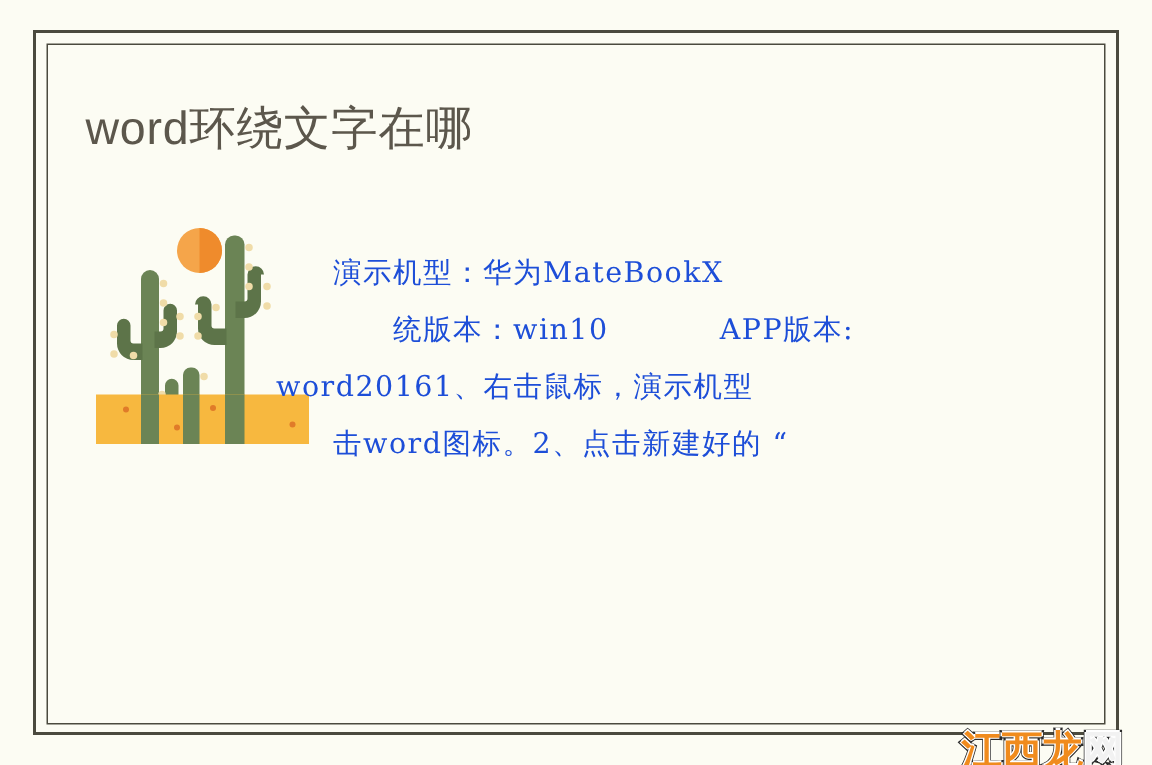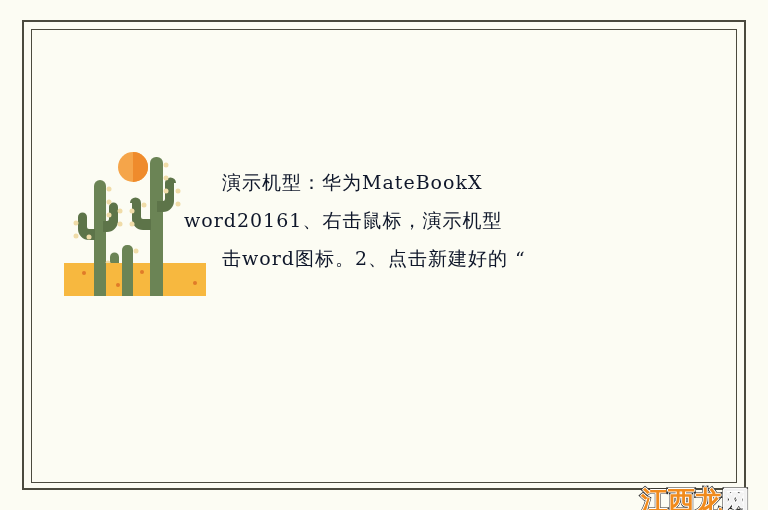--- a/index.html
+++ b/index.html
@@ -66,21 +66,21 @@
 
   
   .body-text {
     position: absolute;
     left: 222px;
     top: 163px;
     width: 492px;
     font-family: "DejaVu Serif", "Liberation Serif", serif;
     font-size: 19px;
     line-height: 38px;
-    color: #0f172a;
+    color: #1d4ed8;
     letter-spacing: 1px;
     white-space: nowrap;
   }
   .body-text .ln { display: block; height: 38px; }
   .ln.indent-1 { padding-left: 40px; }
   .ln.flow { margin-left: -38px; }
   .spacer-wide { display: inline-block; width: 74px; }
 
   
   .watermark {
@@ -106,20 +106,21 @@
   .watermark .wm-white  { color: #f2f2f2; }
 </style>
 </head>
 <body>
 
 <div class="page">
 
   <div class="frame-outer"></div>
   <div class="frame-inner"></div>
 
+  <div class="title">word环绕文字在哪</div>
 
   <div class="illustration">
     <svg width="146" height="151" viewBox="0 0 146 151" xmlns="http://www.w3.org/2000/svg">
 
       <circle cx="71" cy="22" r="15" fill="#f5a54a"></circle>
       <path d="M71 7 a15 15 0 0 1 0 30 z" fill="#ef8b2c"></path>
 
       <rect x="88" y="12" width="13" height="138" rx="6" fill="#6b8455"></rect>
       <path d="M112 38 v18 a11 11 0 0 1 -11 11 h-6 v-11 h6 a2 2 0 0 0 2 -2 v-16 a5.5 5.5 0 0 1 11 0 z" fill="#5d7449"></path>
       <path d="M70 58 v16 a11 11 0 0 0 11 11 h8 v-11 h-8 a2 2 0 0 1 -2 -2 v-14 a5.5 5.5 0 0 0 -11 0 z" fill="#5d7449"></path>
@@ -162,20 +163,21 @@
       </g>
 
       <rect x="88" y="118" width="13" height="33" fill="#6b8455"></rect>
       <rect x="32" y="118" width="12" height="33" fill="#6b8455"></rect>
       <rect x="60" y="118" width="11" height="33" fill="#6b8455"></rect>
     </svg>
   </div>
 
   <div class="body-text">
     <span class="ln">演示机型：华为MateBookX</span>
+    <span class="ln indent-1"><span>统版本：win10</span><span class="spacer-wide"></span><span>APP版本:</span></span>
     <span class="ln flow">word20161、右击鼠标，演示机型</span>
     <span class="ln">击word图标。2、点击新建好的 “</span>
   </div>
 
   <div class="watermark">
     <span class="wm-orange">江</span><span class="wm-orange">西</span><span class="wm-orange">龙</span><span class="wm-white">网</span>
   </div>
 
 </div>
 

